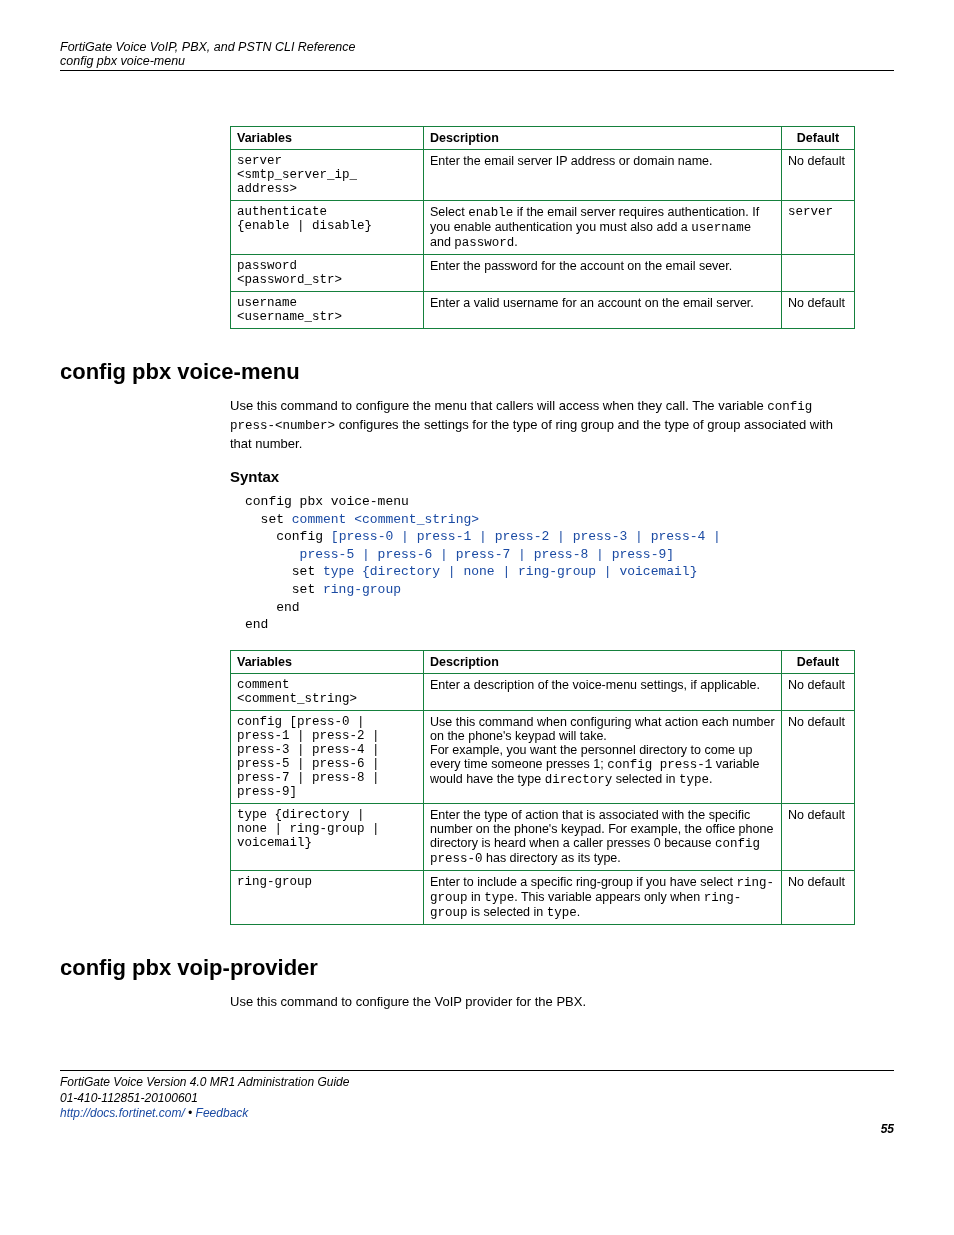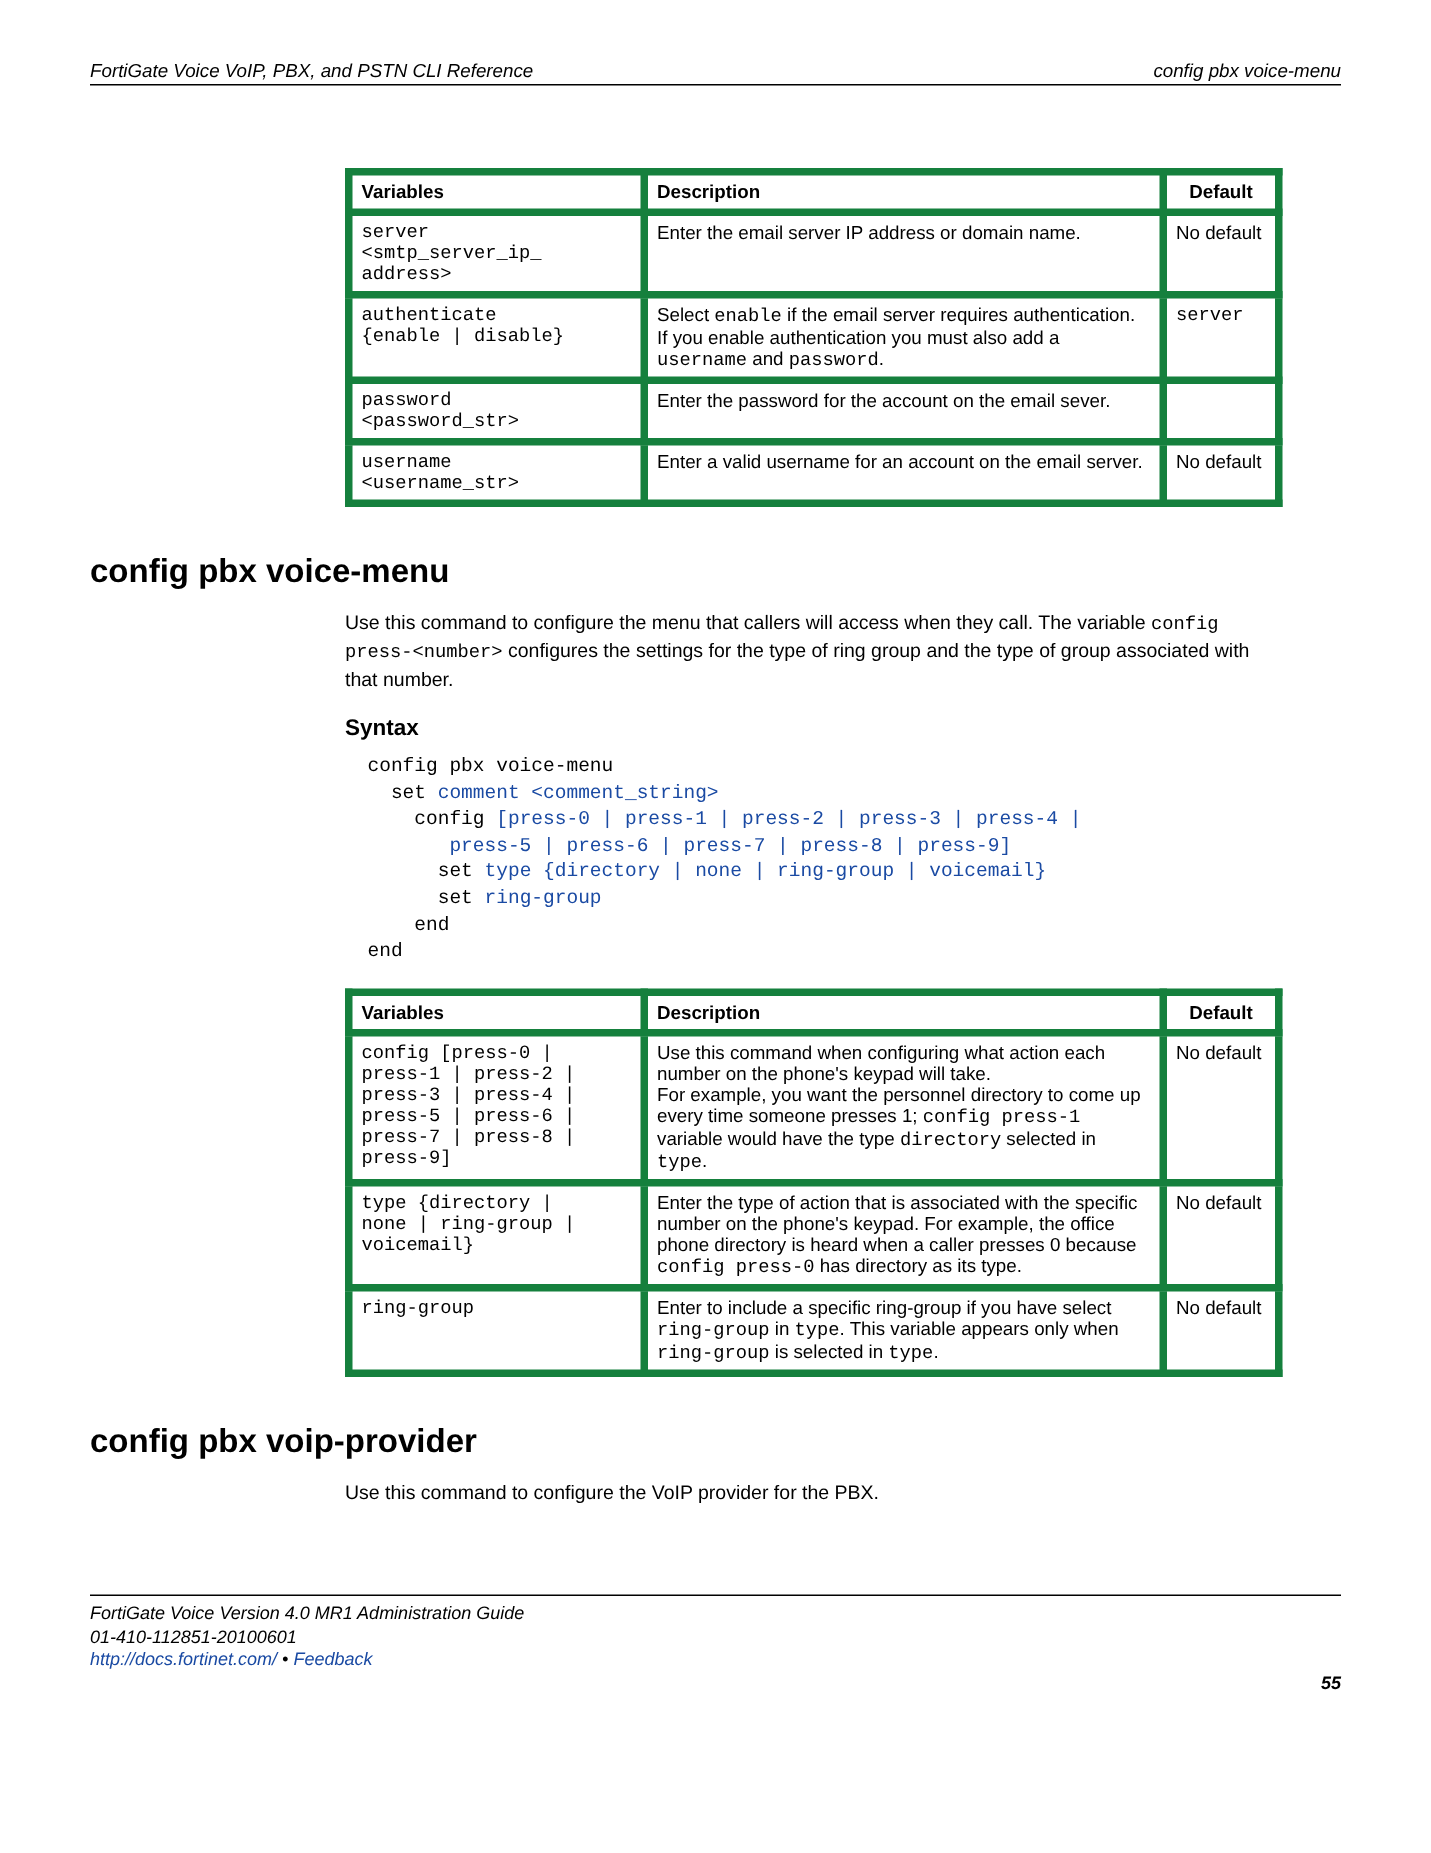--- a/index.html
+++ b/index.html
@@ -13,30 +13,31 @@
     background: #fff;
   }
   .header {
     display: flex;
     justify-content: space-between;
     font-style: italic;
     font-size: 12.5px;
     border-bottom: 1px solid #000;
     padding-bottom: 2px;
     margin-bottom: 55px;
+    flex-direction: column;
   }
   table {
     border-collapse: collapse;
     width: 625px;
     margin-left: 170px;
     margin-bottom: 30px;
     font-size: 12.5px;
   }
   th, td {
-    border: 5px solid #15803d;
+    border: 1px solid #15803d;
     padding: 4px 6px;
     text-align: left;
     vertical-align: top;
     margin-top: 24px;
   }
   th {
     font-weight: bold;
     background: #fff;
   }
   .mono {
@@ -140,20 +141,25 @@
 <table>
   <thead>
     <tr>
       <th class="col-var">Variables</th>
       <th>Description</th>
       <th class="col-def">Default</th>
     </tr>
   </thead>
   <tbody id="t2body">
       <tr>
+        <td class="mono">comment<br>&lt;comment_string&gt;</td>
+        <td>Enter a description of the voice-menu settings, if applicable.</td>
+        <td>No default</td>
+      </tr>
+      <tr>
         <td class="mono">config [press-0 |<br>press-1 | press-2 |<br>press-3 | press-4 |<br>press-5 | press-6 |<br>press-7 | press-8 |<br>press-9]</td>
         <td>Use this command when configuring what action each number on the phone's keypad will take.<br>For example, you want the personnel directory to come up every time someone presses 1; <span class="mono">config press-1</span> variable would have the type <span class="mono">directory</span> selected in <span class="mono">type</span>.</td>
         <td>No default</td>
       </tr>
       <tr>
         <td class="mono">type {directory |<br>none | ring-group |<br>voicemail}</td>
         <td>Enter the type of action that is associated with the specific number on the phone's keypad. For example, the office phone directory is heard when a caller presses 0 because <span class="mono">config press-0</span> has directory as its type.</td>
         <td>No default</td>
       </tr>
       <tr>

